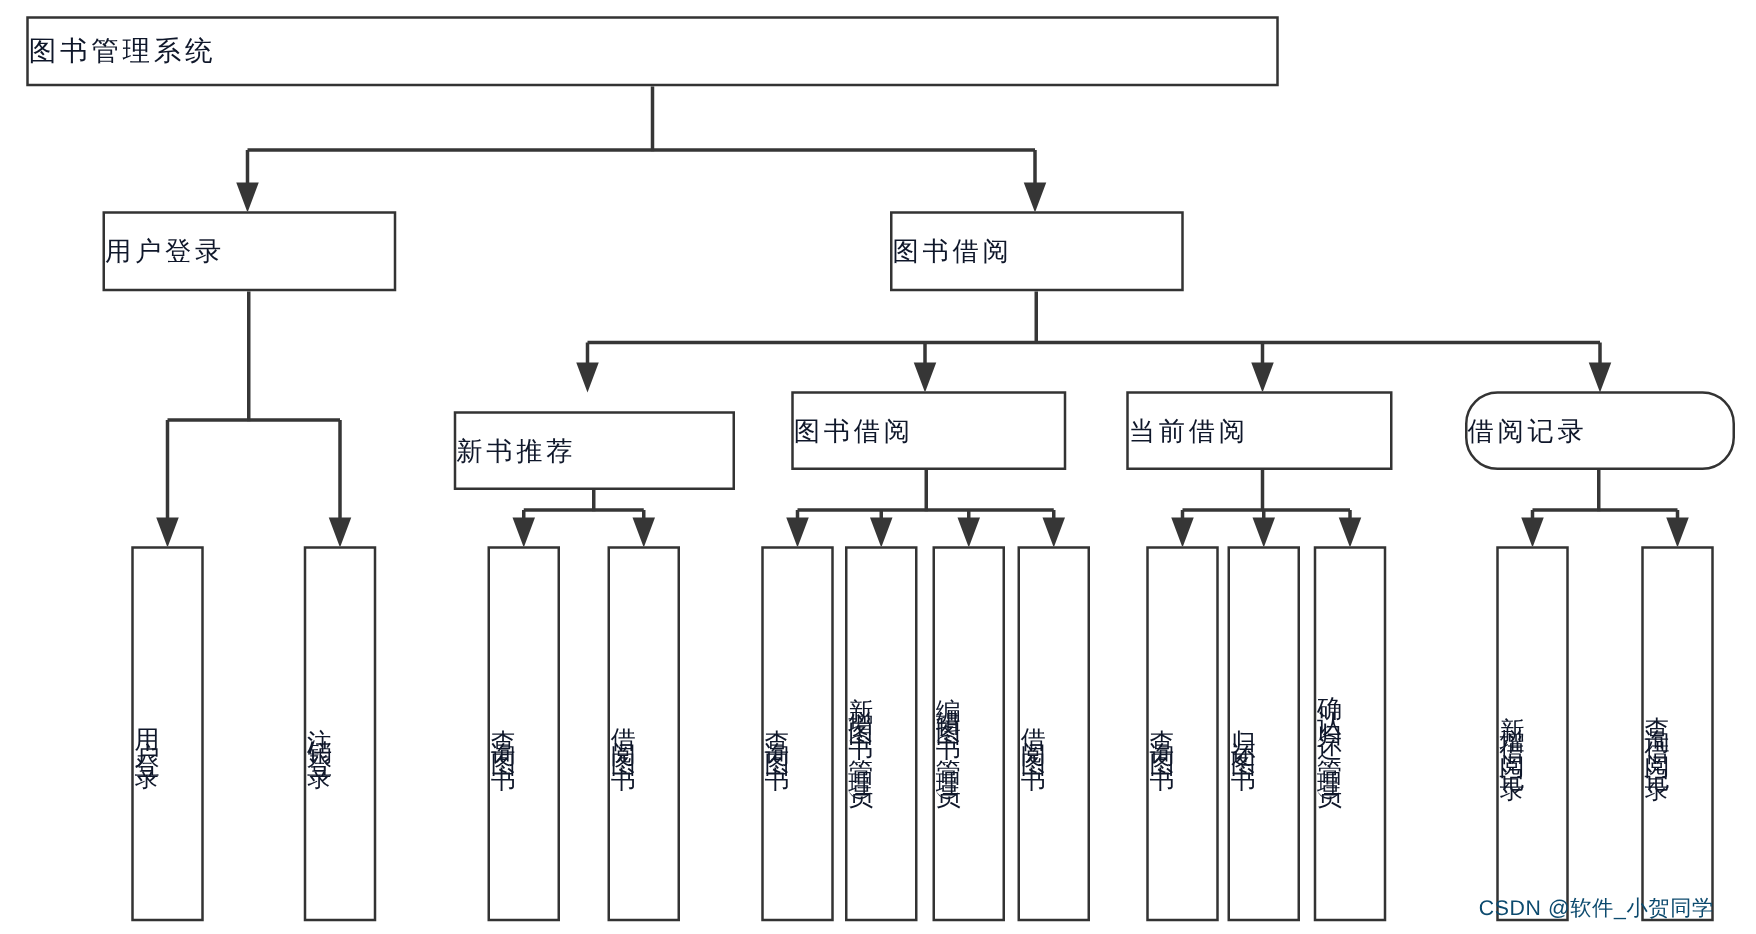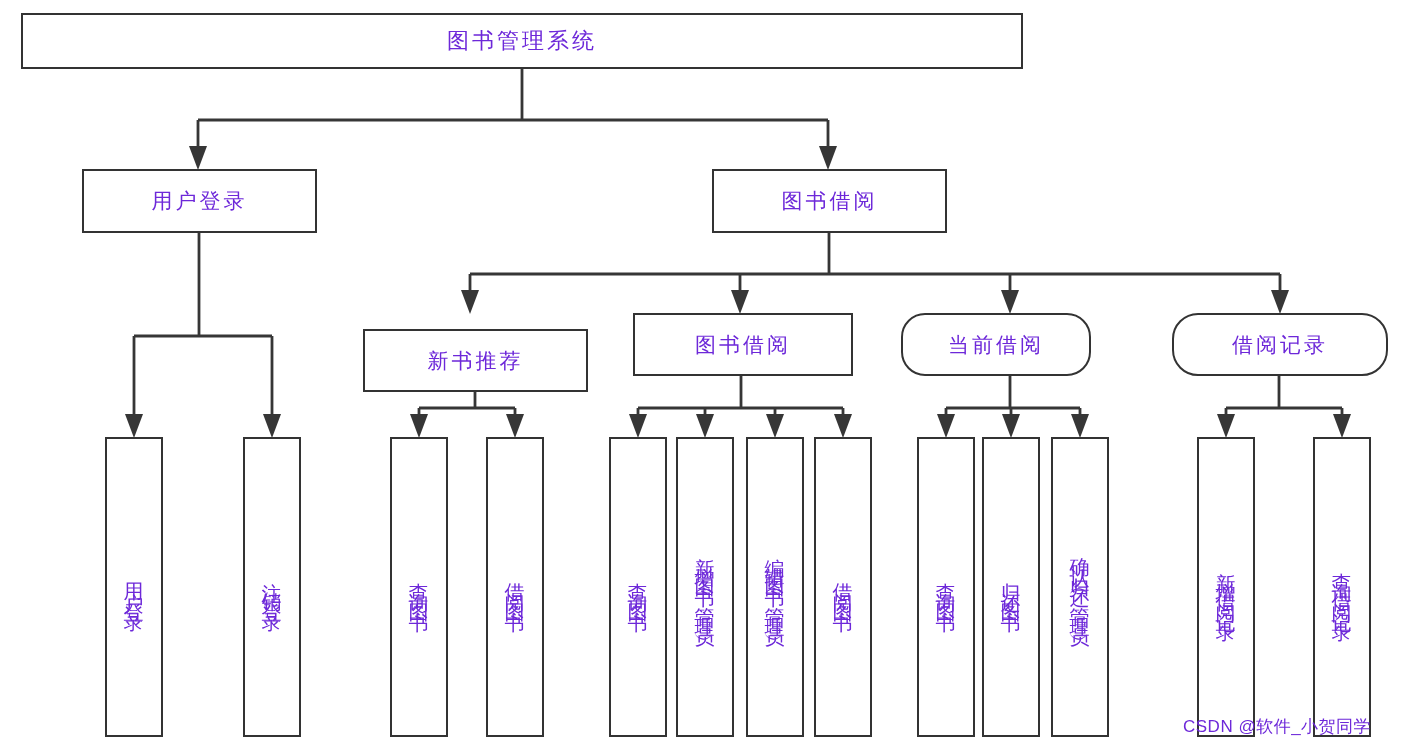--- a/index.html
+++ b/index.html
@@ -12,22 +12,22 @@
   }
   .connectors{
     position:absolute;left:0;top:0;width:1405px;height:747px;
     z-index:1;pointer-events:none;
   }
   .box{
     position:absolute;
     box-sizing:border-box;
     border:2.5px solid #333333;
     background:#ffffff;
-    display:flex;align-items:center;justify-content:center;
-    color:#6d28d9;
+    display:flex;align-items:center;justify-content:flex-start;
+    color:#0f172a;
     z-index:2;
   }
   .hbox{font-size:21px;letter-spacing:3px;}
   .root{left:21px;top:13px;width:1002px;height:56px;font-size:22px;}
   .l2{top:169px;width:235px;height:64px;}
   .l3{top:313px;height:63px;}
   .vbox{
     top:437px;width:58px;height:300px;
   }
   .vbox .vlabel{
@@ -35,21 +35,21 @@
     text-orientation:mixed;
     font-size:20px;
     letter-spacing:10px;
     line-height:1;
     white-space:nowrap;
   }
   .watermark{
     position:absolute;
     left:1183px;top:715px;
     font-size:17px;
-    color:#6d28d9;
+    color:#0c4a6e;
     letter-spacing:0.5px;
     z-index:6;
     white-space:nowrap;
   }
 </style>
 </head>
 <body>
 
 <div class="canvas">
 
@@ -132,21 +132,21 @@
   <div class="box hbox l2" style="left:712px;">
     <span>图书借阅</span>
   </div>
 
   <div class="box hbox l3" style="left:363px;width:225px;margin-top:16px;">
     <span>新书推荐</span>
   </div>
   <div class="box hbox l3" style="left:633px;width:220px;font-family:Liberation Mono, monospace;">
     <span>图书借阅</span>
   </div>
-  <div class="box hbox l3" style="left:901px;width:190px;border-radius:24px;">
+  <div class="box hbox l3" style="left:901px;width:213px;">
     <span>当前借阅</span>
   </div>
   <div class="box hbox l3" style="left:1172px;width:216px;border-radius:26px;">
     <span>借阅记录</span>
   </div>
 
   <div class="box vbox" style="left:105px;">
     <span class="vlabel">用户登录</span>
   </div>
   <div class="box vbox" style="left:243px;">

